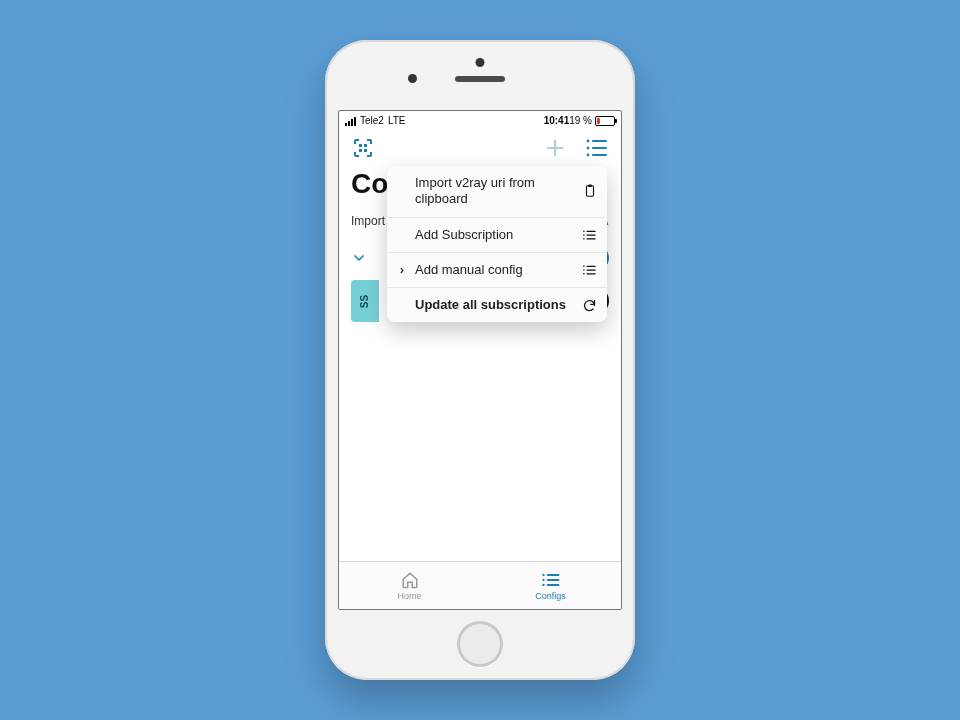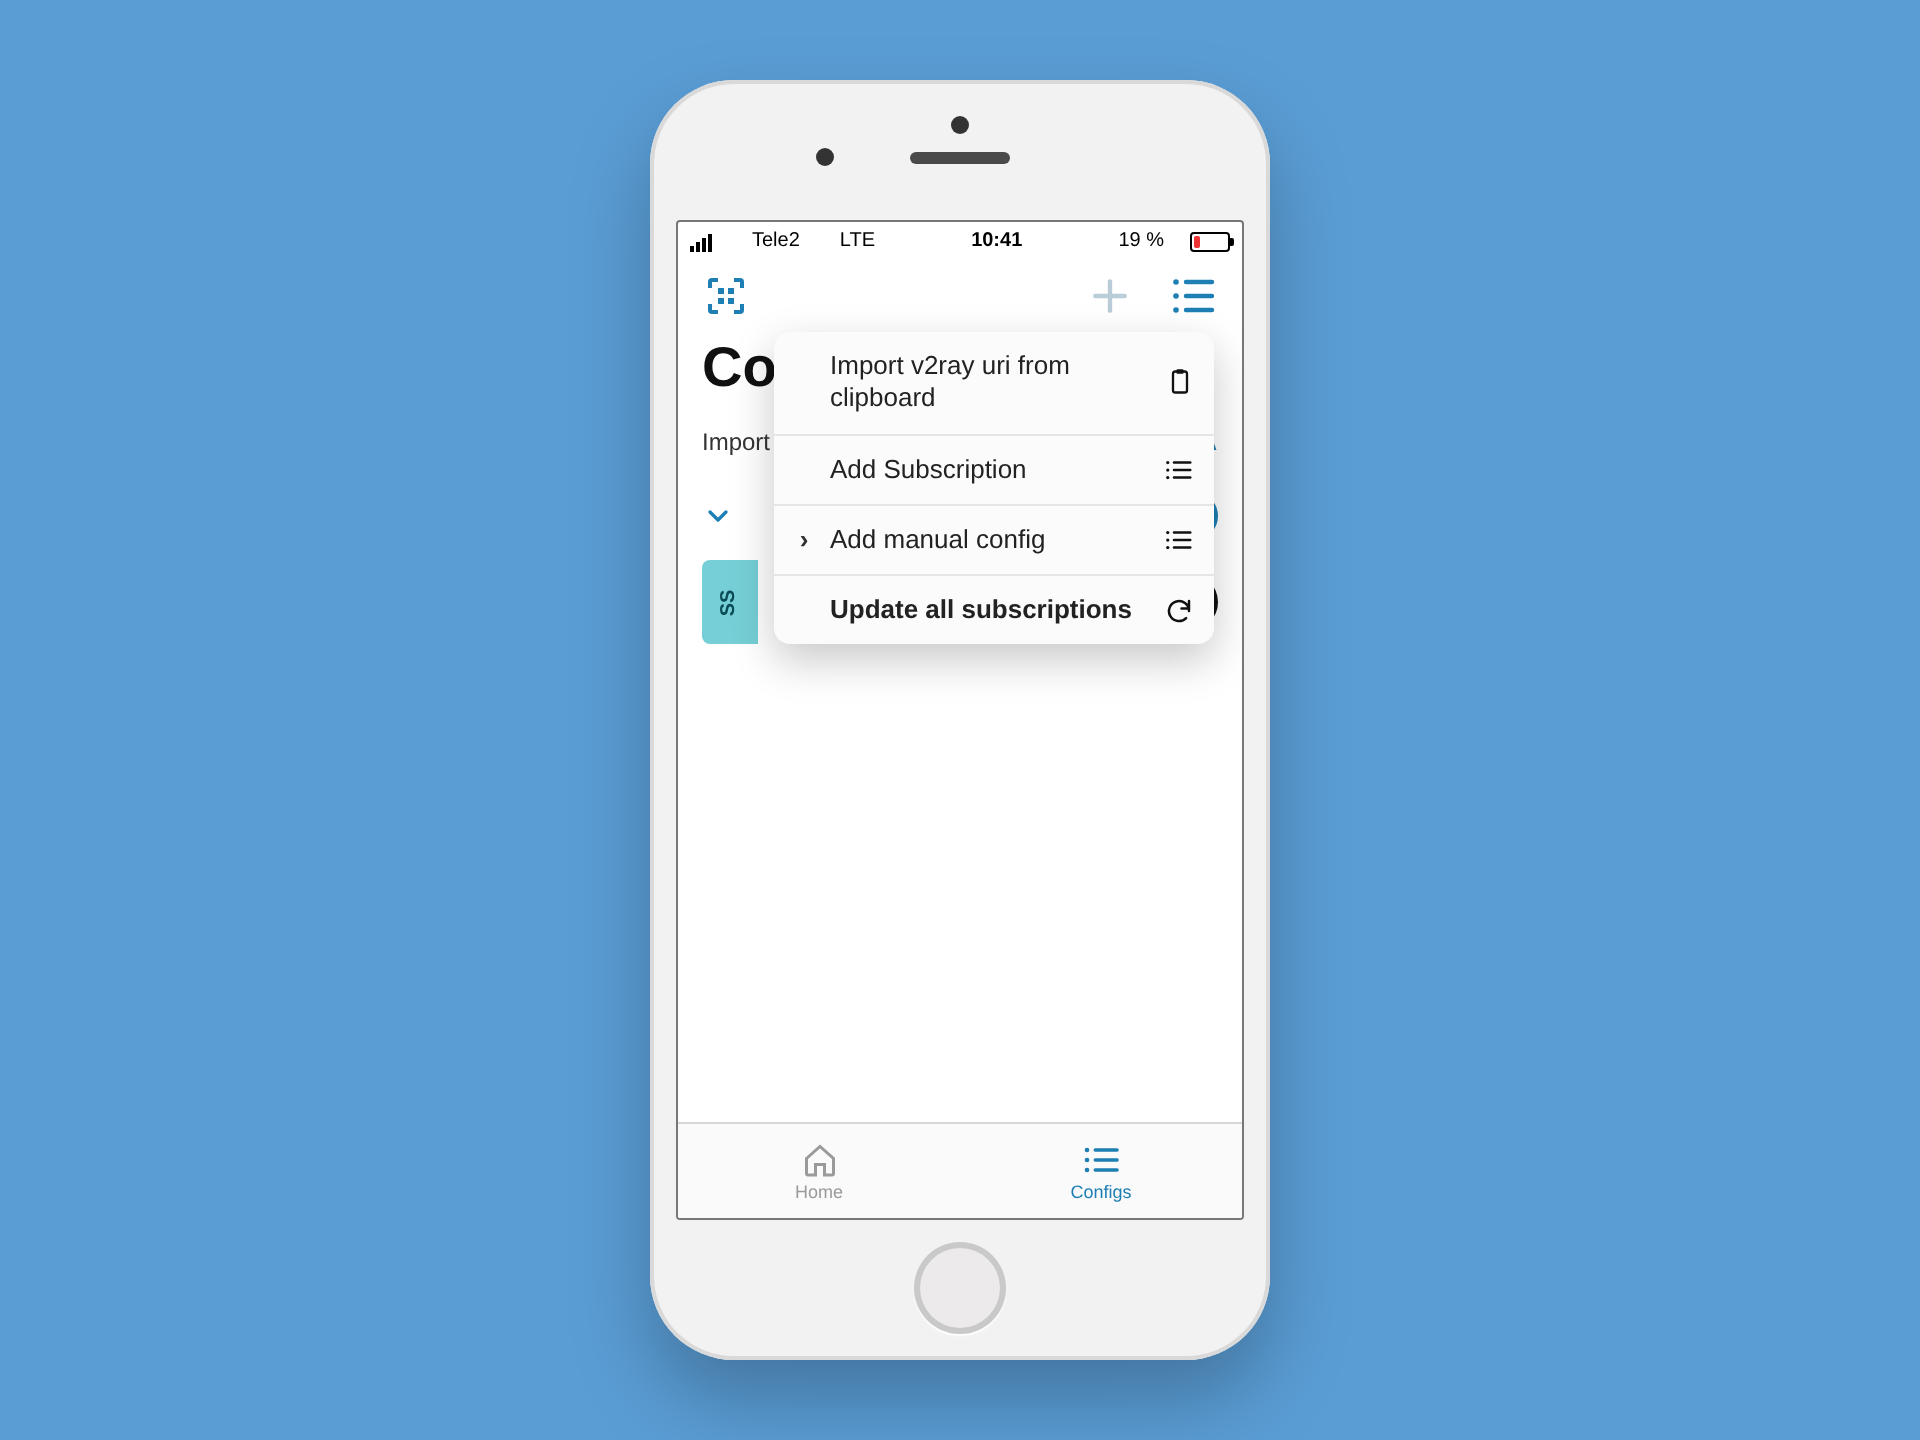--- a/index.html
+++ b/index.html
@@ -31,23 +31,23 @@
     background: #fff;
     border: 1px solid #777;
     border-radius: 2px;
     position: relative;
     overflow: hidden;
     display: flex; flex-direction: column;
   }
 
   
   .status { height:19px; font-size:10px; display:flex; align-items:center; padding:0 6px; color:#000; }
-  .status .left { display:flex; align-items:flex-end; gap:20px; }
-  .status .center { flex:1; text-align:center; font-weight:600; }
-  .status .right { display:flex; align-items:center; gap:13px; }
+  .status .left { display:flex; align-items:flex-end; gap:4px; }
+  .status .center { flex:1; text-align:right; font-weight:600; }
+  .status .right { display:flex; align-items:center; gap:3px; }
   .sigbars { display:flex; gap:1px; align-items:flex-end; }
   .sigbars span { width:2px; background:#000; }
   .batt { width:20px; height:10px; border:1px solid #000; border-radius:2px; position:relative; }
   .batt::after { content:""; position:absolute; right:-3px; top:2px; width:2px; height:4px; background:#000; border-radius:0 1px 1px 0;}
   .batt .fill { position:absolute; left:1px; top:1px; bottom:1px; width:3px; background:#e33; border-radius:1px;}
 
   
   .toolbar { height:36px; display:flex; align-items:center; justify-content:space-between; padding:0 12px; }
   .tb-icon { width:24px; height:24px; display:flex; align-items:center; justify-content:center; }
 

